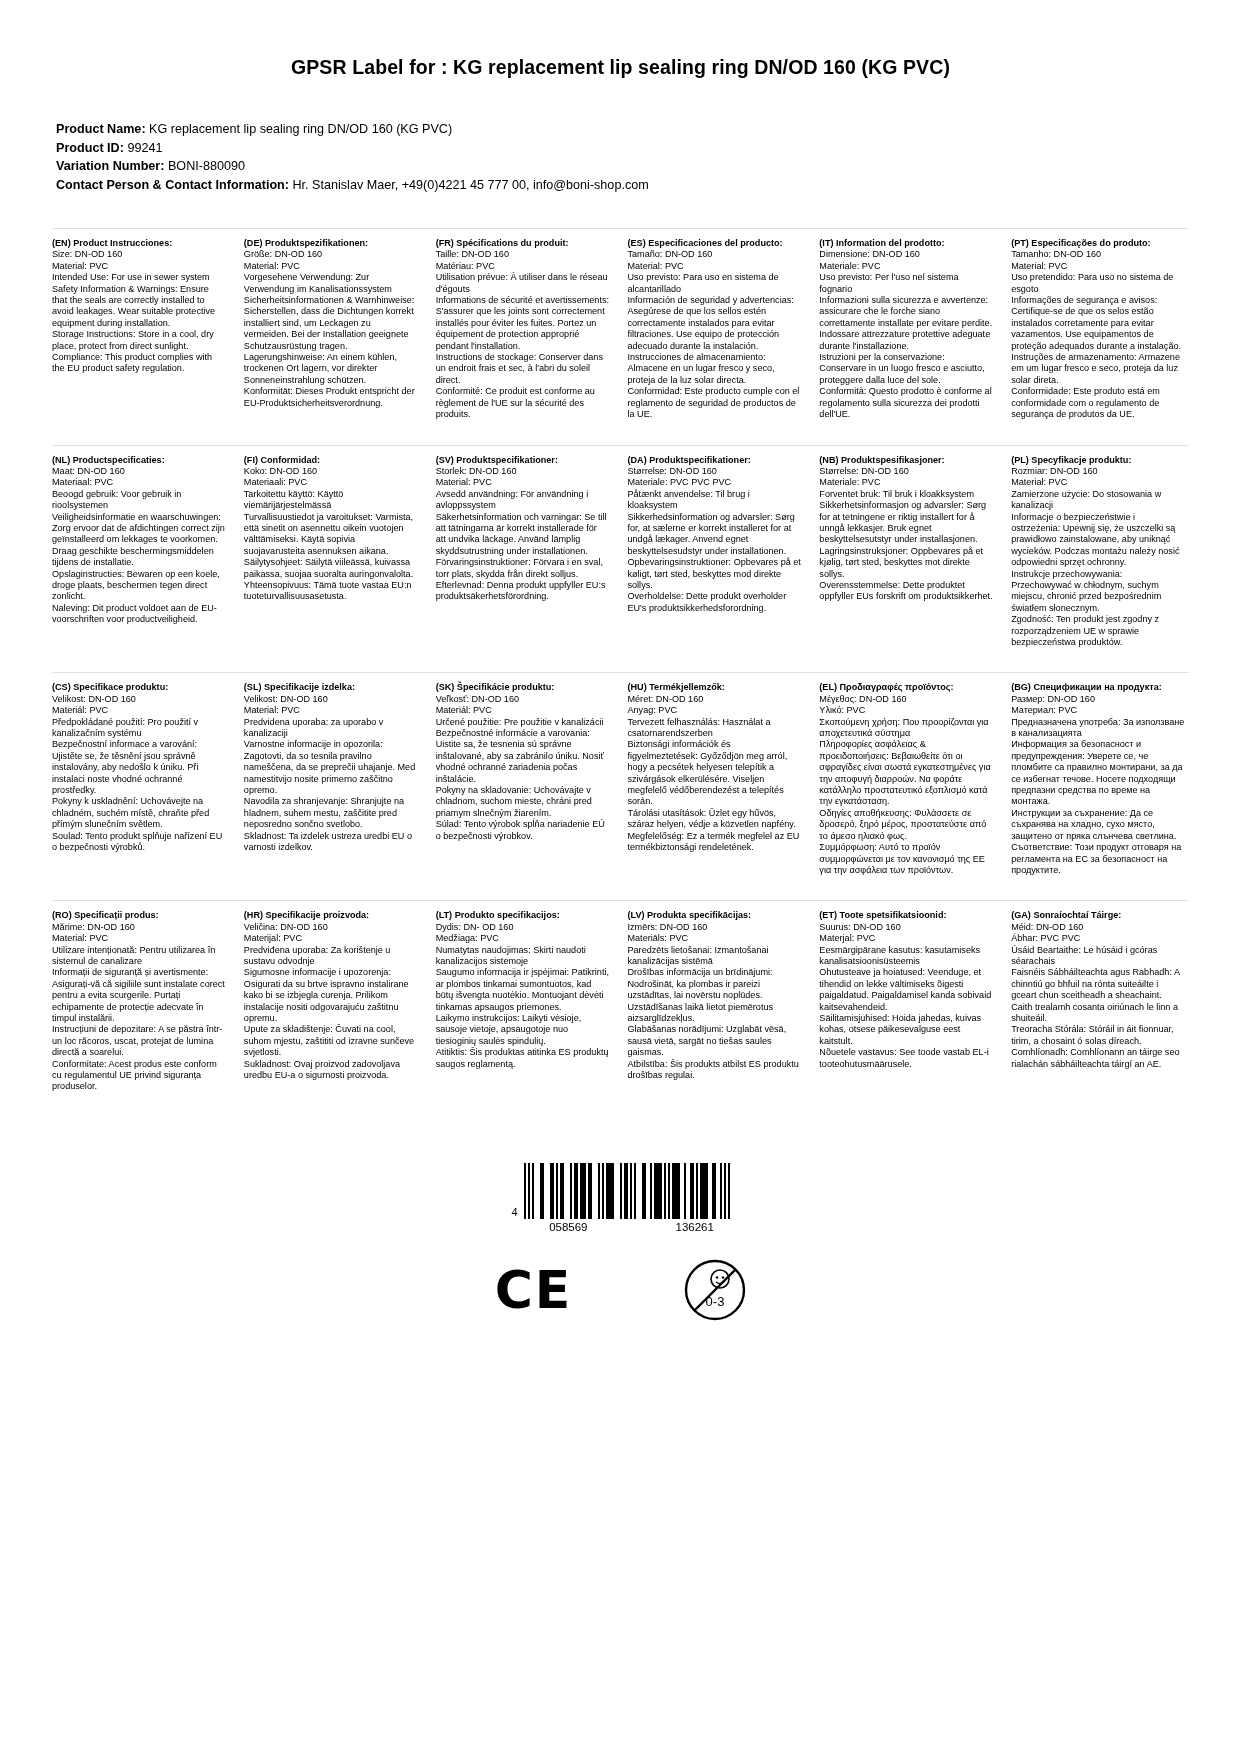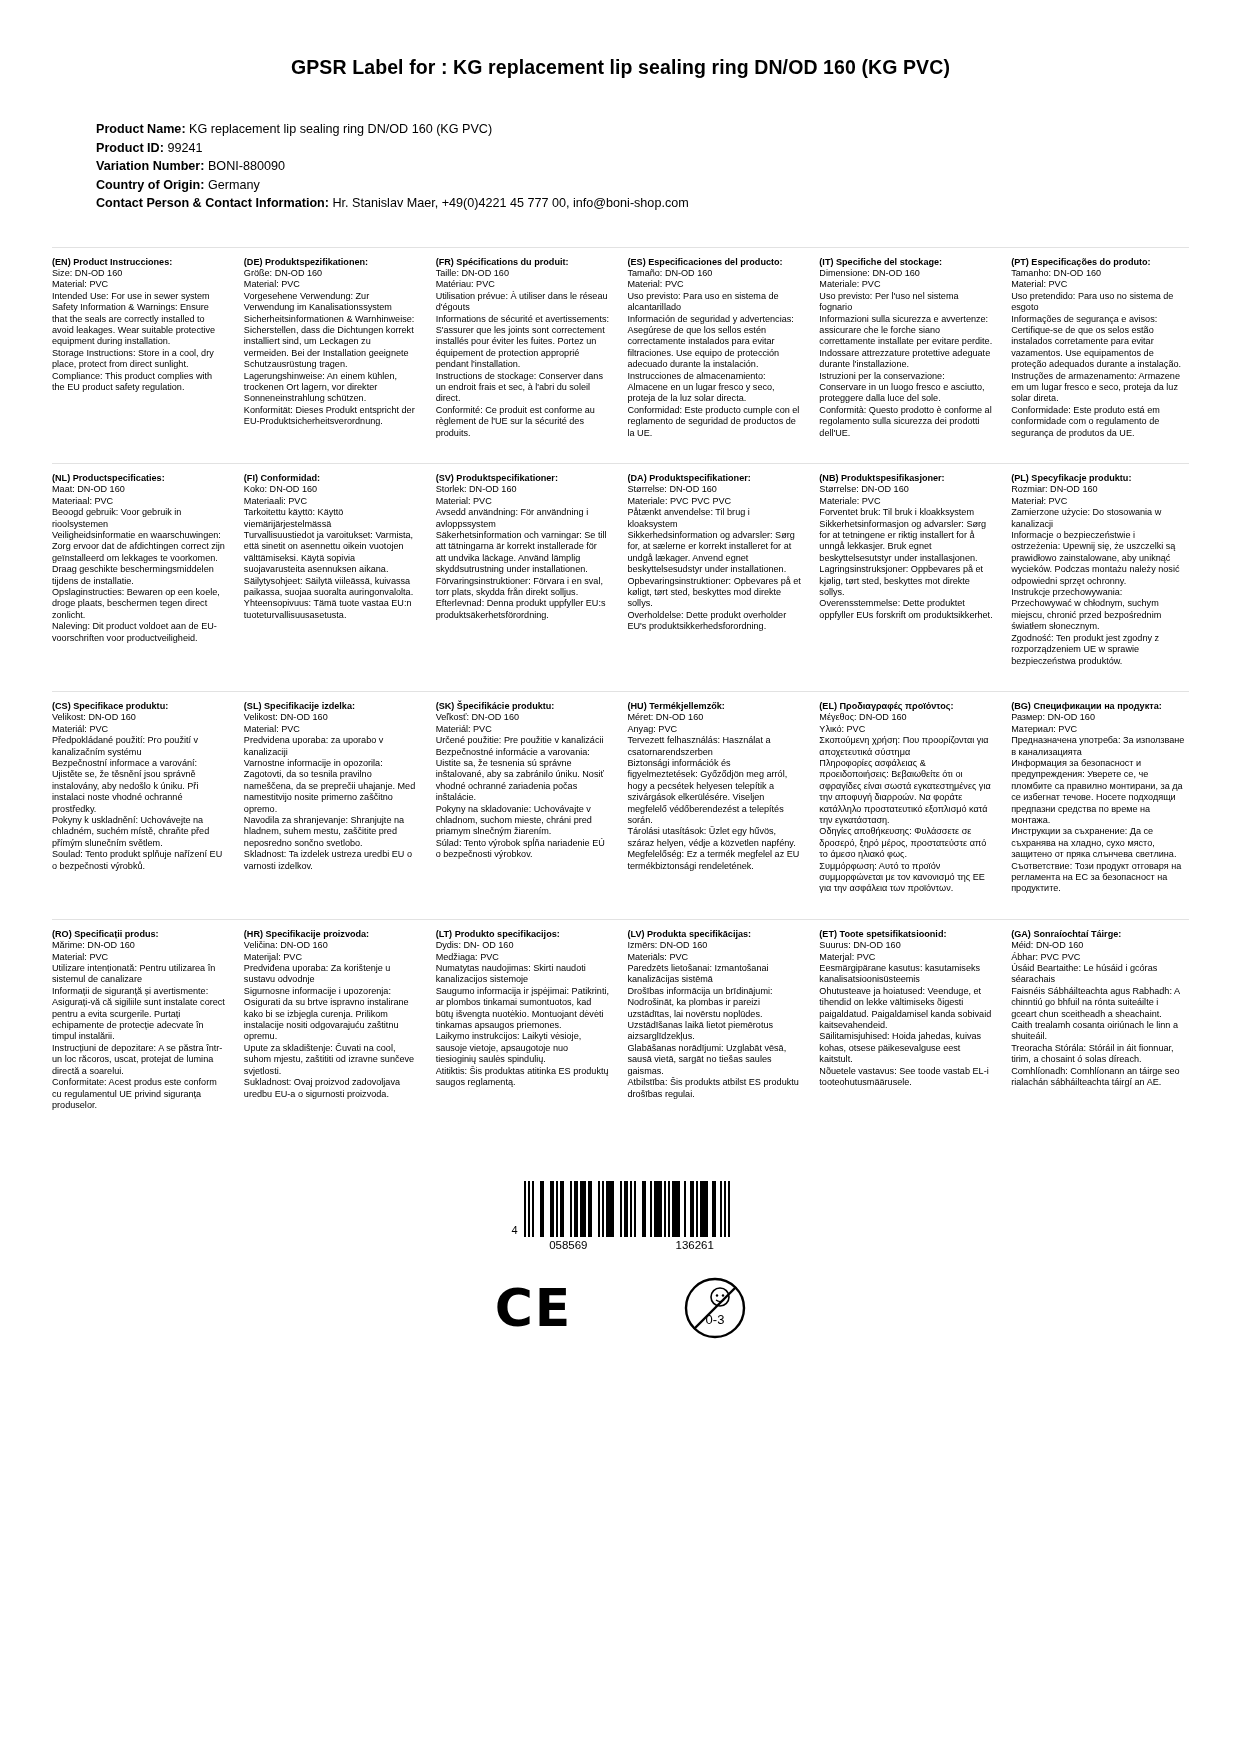--- a/index.html
+++ b/index.html
@@ -31,21 +31,20 @@
     margin-left: 4px;
     margin-bottom: 34px;
   }
   .meta-row {
     font-size: 12.6px;
     line-height: 17.5px;
     margin-bottom: 1px;
   }
   .meta-label {
     font-weight: bold;
-    margin-left: 40px;
   }
   .meta-value {
     font-weight: normal;
   }
   .grid {
     display: grid;
     grid-template-columns: repeat(6, 1fr);
     column-gap: 14px;
   }
   .band {
@@ -137,24 +136,20 @@
     </div>
     <div class="meta-row">
       <span class="meta-label">Product ID:</span>
       <span class="meta-value">99241</span>
     </div>
     <div class="meta-row">
       <span class="meta-label">Variation Number:</span>
       <span class="meta-value">BONI-880090</span>
     </div>
     <div class="meta-row">
-      <span class="meta-label">Country of Origin:</span>
-      <span class="meta-value">Germany</span>
-    </div>
-    <div class="meta-row">
       <span class="meta-label">Contact Person &amp; Contact Information:</span>
       <span class="meta-value">Hr. Stanislav Maer, +49(0)4221 45 777 00, info@boni-shop.com</span>
     </div>
   </div>
 
   <div class="grid band first">
     <div class="cell">
       <span class="hdr">(EN) Product Instrucciones:</span>
       <span class="body">Size: DN-OD 160
 Material: PVC
@@ -184,21 +179,21 @@
     <div class="cell">
       <span class="hdr">(ES) Especificaciones del producto:</span>
       <span class="body">Tamaño: DN-OD 160
 Material: PVC
 Uso previsto: Para uso en sistema de alcantarillado
 Información de seguridad y advertencias: Asegúrese de que los sellos estén correctamente instalados para evitar filtraciones. Use equipo de protección adecuado durante la instalación.
 Instrucciones de almacenamiento: Almacene en un lugar fresco y seco, proteja de la luz solar directa.
 Conformidad: Este producto cumple con el reglamento de seguridad de productos de la UE.</span>
     </div>
     <div class="cell">
-      <span class="hdr">(IT) Specifiche del stockage:</span>
+      <span class="hdr">(IT) Information del prodotto:</span>
       <span class="body">Dimensione: DN-OD 160
 Materiale: PVC
 Uso previsto: Per l'uso nel sistema fognario
 Informazioni sulla sicurezza e avvertenze: assicurare che le forche siano correttamente installate per evitare perdite. Indossare attrezzature protettive adeguate durante l'installazione.
 Istruzioni per la conservazione: Conservare in un luogo fresco e asciutto, proteggere dalla luce del sole.
 Conformità: Questo prodotto è conforme al regolamento sulla sicurezza dei prodotti dell'UE.</span>
     </div>
     <div class="cell">
       <span class="hdr">(PT) Especificações do produto:</span>
       <span class="body">Tamanho: DN-OD 160

